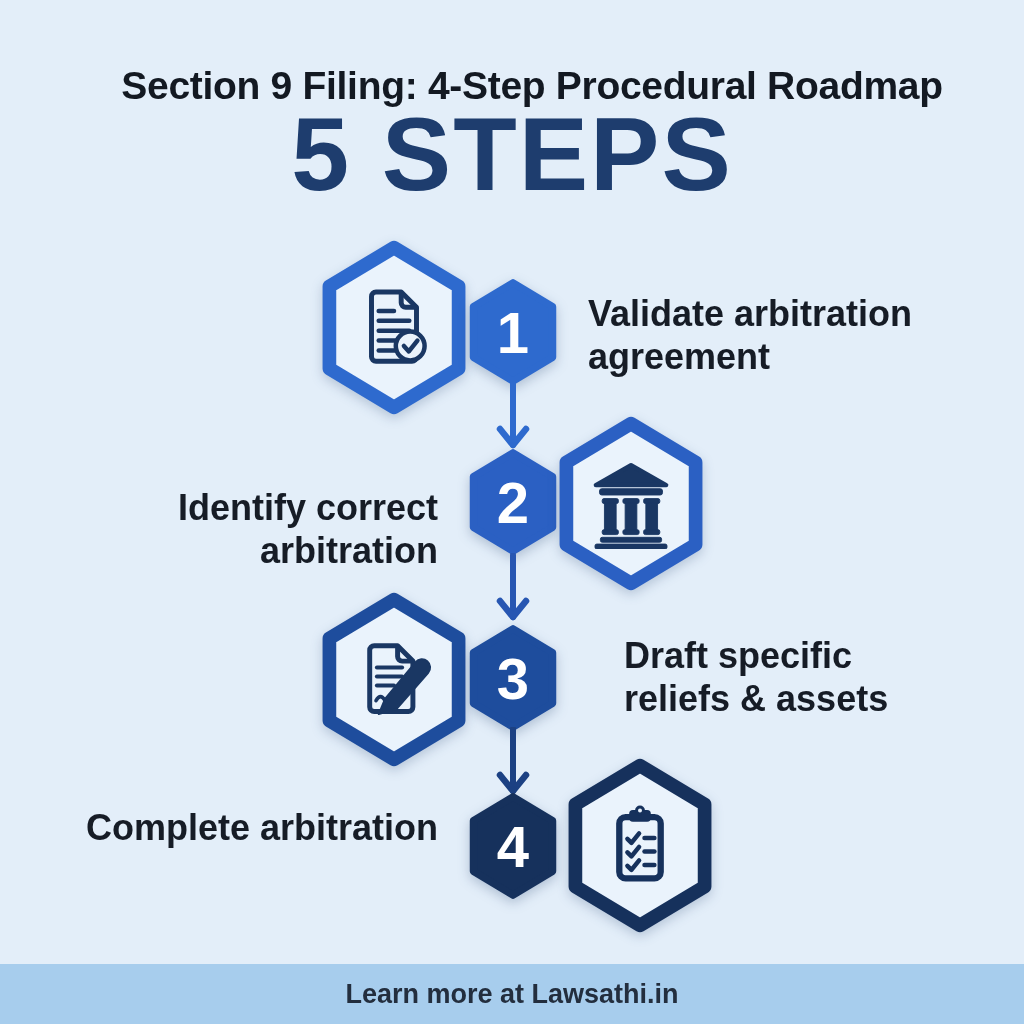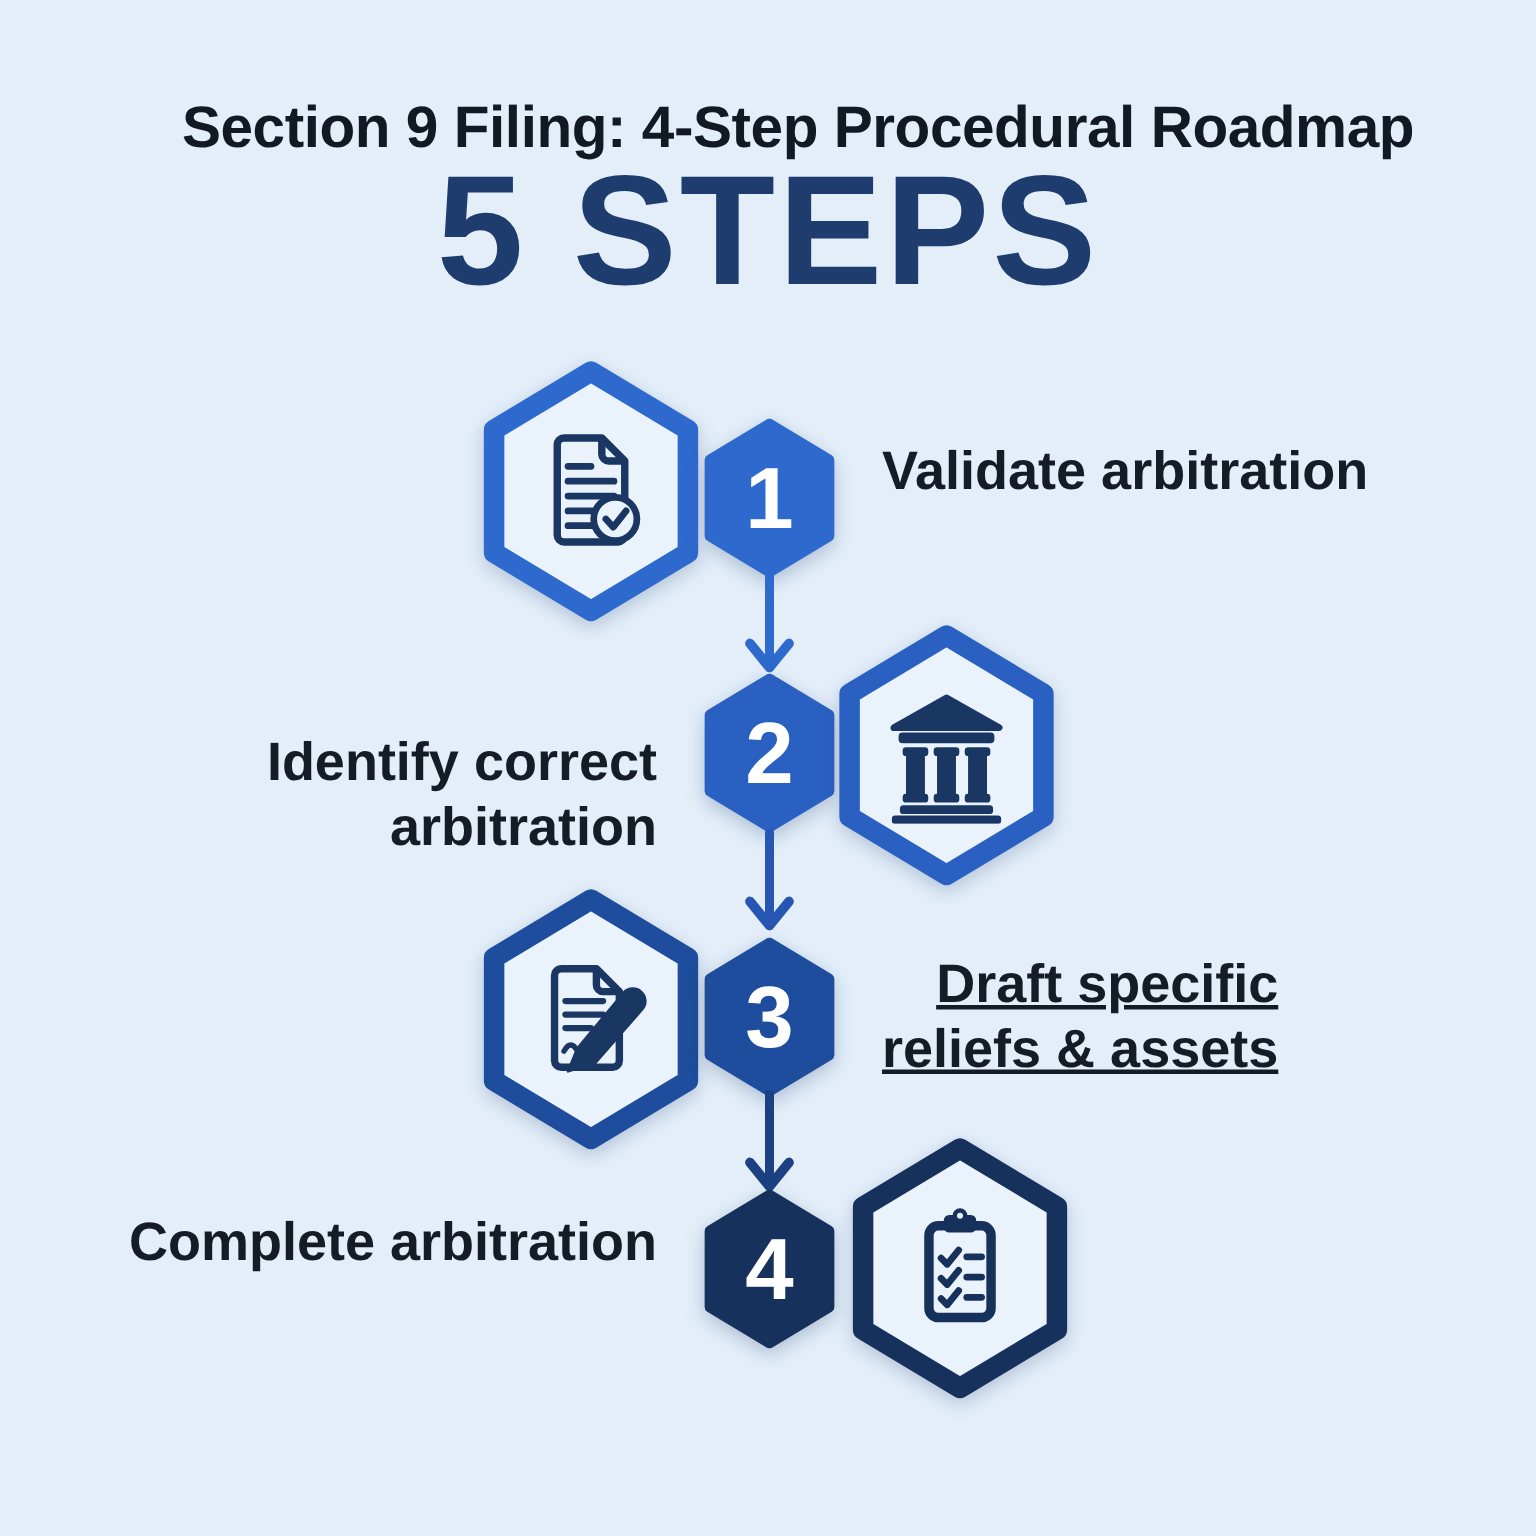--- a/index.html
+++ b/index.html
@@ -27,21 +27,20 @@
     filter:drop-shadow(0 4px 6px rgba(20,50,100,.25));}
   .numhex .num{
     position:absolute;left:0;top:0;width:92px;height:106px;
     display:flex;align-items:center;justify-content:center;
     font-size:58px;font-weight:800;color:var(--number);
   }
   .arrow{position:absolute;width:40px;height:70px;}
   .steplabel{
     position:absolute;font-size:36px;font-weight:700;line-height:43px;
     color:var(--label);
-    text-align:right;
   }
   .steplabel.align-right{text-align:right;}
   .footer{
     position:absolute;left:0;top:964px;width:100%;height:60px;
     background:var(--footer-bg);
   }
   .footer .footer-text{
     width:100%;height:60px;line-height:60px;text-align:center;
     font-size:27px;font-weight:600;color:var(--footer-text);
   }
@@ -73,20 +72,21 @@
     </svg>
   </div>
   <div class="numhex" style="left:467px;top:279px;">
     <svg viewBox="0 0 100 115">
       <polygon points="50,4 93,30 93,85 50,111 7,85 7,30" fill="var(--step1)" stroke="var(--step1)" stroke-width="8" stroke-linejoin="round"></polygon>
     </svg>
     <span class="num">1</span>
   </div>
   <div class="steplabel" style="left:588px;top:292px;">
     <div>Validate arbitration</div>
+    <div>agreement</div>
   </div>
 
   <svg class="arrow" style="left:493px;top:381px;" viewBox="0 0 40 70">
     <line x1="20" y1="2" x2="20" y2="64" stroke="var(--arrow1)" stroke-width="6" stroke-linecap="round"></line>
     <polyline points="7,48 20,64 33,48" fill="none" stroke="var(--arrow1)" stroke-width="6.5" stroke-linecap="round" stroke-linejoin="round"></polyline>
   </svg>
 
   <div class="steplabel align-right" style="left:60px;top:462px;width:378px;margin-top:24px;">
     <div>Identify correct</div>
     <div>arbitration</div>
@@ -142,21 +142,21 @@
       <path d="M30,73 q5,-9 10,0 q4,7 10,-2" fill="none" stroke="var(--icon-navy)" stroke-width="4" stroke-linecap="round"></path>
       <path d="M33,88 L40,71 L74,30 a9,9 0 0 1 14,12 L53,82 Z" fill="var(--icon-navy)" stroke="var(--icon-navy)" stroke-width="2" stroke-linejoin="round"></path>
     </svg>
   </div>
   <div class="numhex" style="left:467px;top:625px;">
     <svg viewBox="0 0 100 115">
       <polygon points="50,4 93,30 93,85 50,111 7,85 7,30" fill="var(--step3)" stroke="var(--step3)" stroke-width="8" stroke-linejoin="round"></polygon>
     </svg>
     <span class="num">3</span>
   </div>
-  <div class="steplabel" style="left:588px;top:634px;text-decoration:underline;">
+  <div class="steplabel" style="left:624px;top:634px;">
     <div>Draft specific</div>
     <div>reliefs &amp; assets</div>
   </div>
 
   <svg class="arrow" style="left:493px;top:727px;" viewBox="0 0 40 70">
     <line x1="20" y1="2" x2="20" y2="64" stroke="var(--arrow3)" stroke-width="6" stroke-linecap="round"></line>
     <polyline points="7,48 20,64 33,48" fill="none" stroke="var(--arrow3)" stroke-width="6.5" stroke-linecap="round" stroke-linejoin="round"></polyline>
   </svg>
 
   <div class="steplabel align-right" style="left:60px;top:806px;width:378px;">
@@ -181,14 +181,17 @@
         <path d="M36,42 l4.5,4.5 L49,36"></path>
           <path d="M55,41 H66"></path>
         <path d="M36,57 l4.5,4.5 L49,51"></path>
           <path d="M55,56 H66"></path>
         <path d="M36,72 l4.5,4.5 L49,66"></path>
           <path d="M55,71 H66"></path>
       </g>
     </svg>
   </div>
 
+  <div class="footer">
+    <div class="footer-text">Learn more at Lawsathi.in</div>
+  </div>
 
 </div>
 
 </body></html>

